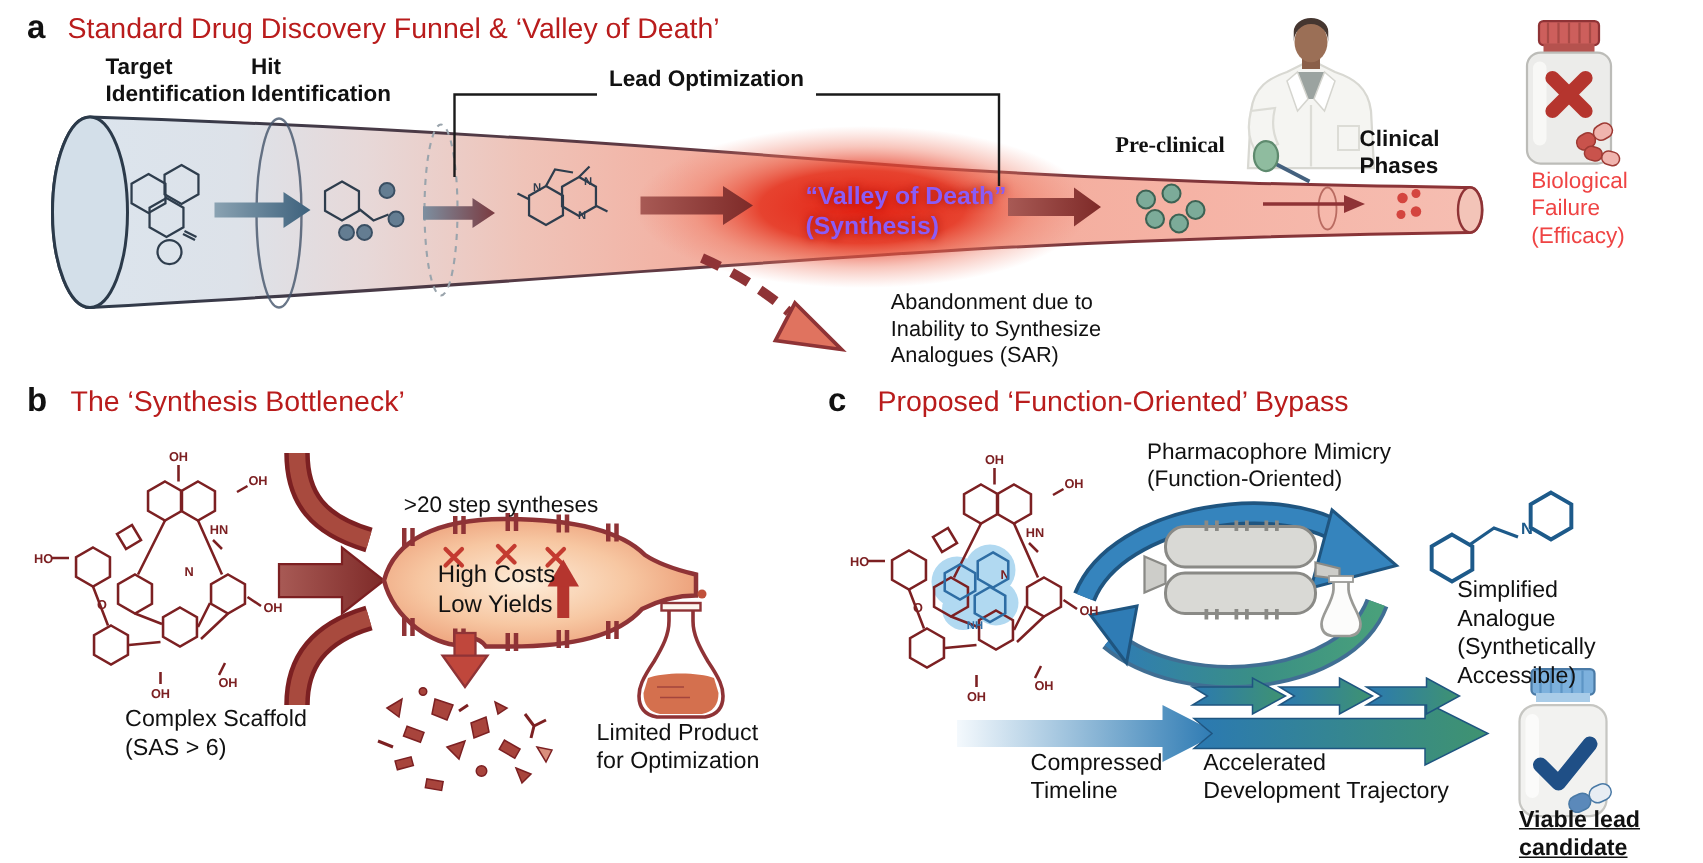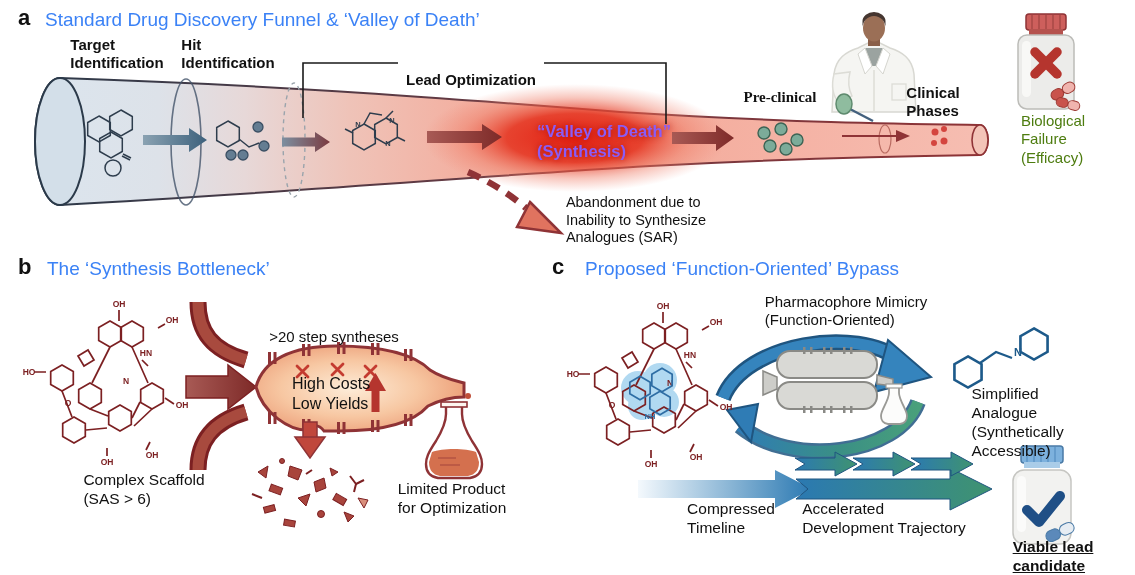--- a/index.html
+++ b/index.html
@@ -3,27 +3,27 @@
 <meta charset="utf-8">
 <style>
   html,body{margin:0;padding:0;background:#ffffff;}
   .figure{position:relative;width:1135px;height:575px;background:#ffffff;overflow:hidden;
           font-family:"Liberation Sans",sans-serif;color:#111;}
   .gfx{position:absolute;left:0;top:0;z-index:0;}
   .lbl{position:absolute;white-space:pre-line;line-height:1.22;z-index:2;
        transform:translateX(-50%);}
   .lbl.leftal{transform:none;text-align:left;}
   .panel-letter{font-weight:700;font-size:22px;}
-  .panel-title{font-size:19px;color:#3b82f6;}
+  .panel-title{font-size:19px;color:#b91c1c;}
   .stage{font-weight:700;font-size:15px;}
   .valley{font-weight:700;font-size:16.5px;color:#8b5cf6;text-shadow:0 0 6px rgba(160,10,0,.8);margin-left:18px;}
-  .note{font-size:14.5px;}
+  .note{font-size:14.5px;margin-left:28px;}
   .note15{font-size:15px;}
   .note155{font-size:15.5px;}
-  .redtext{color:#4d7c0f;}
+  .redtext{color:#ef4444;}
   .boldcap{font-weight:700;font-size:15.5px;}
 </style>
 </head>
 <body>
 
 <div class="figure">
 
 <svg class="gfx" width="1135" height="575" viewBox="0 0 1135 575">
   <defs>
     <polygon id="hex" points="0,-13 11.3,-6.5 11.3,6.5 0,13 -11.3,6.5 -11.3,-6.5" fill="none"></polygon>
@@ -381,23 +381,23 @@
         <rect x="0" y="-5.5" width="15" height="11" rx="5.5" fill="#e7edf3"></rect>
       </g>
     </g>
   </g>
 </svg>
 
 <div class="lbl leftal panel-letter" style="left:18px;top:5px;">a</div>
 <div class="lbl leftal panel-title" style="left:45px;top:8px;">Standard Drug Discovery Funnel &amp; ‘Valley of Death’</div>
 <div class="lbl stage" style="left:117px;top:36px;">Target
 Identification</div>
-<div class="lbl stage" style="left:228px;top:36px;">Hit
+<div class="lbl stage" style="left:214px;top:36px;">Hit
 Identification</div>
-<div class="lbl stage" style="left:471px;top:71px;">Lead Optimization</div>
+<div class="lbl stage" style="left:471px;top:44px;">Lead Optimization</div>
 <div class="lbl valley" style="left:586px;top:121px;">“Valley of Death”
 (Synthesis)</div>
 <div class="lbl note" style="left:636px;top:194px;">Abandonment due to
 Inability to Synthesize
 Analogues (SAR)</div>
 <div class="lbl stage" style="left:780px;top:88px;font-family:Liberation Serif, serif;">Pre-clinical</div>
 <div class="lbl stage" style="left:933px;top:84px;">Clinical
 Phases</div>
 <div class="lbl note15 redtext" style="left:1053px;top:112px;">Biological
 Failure

